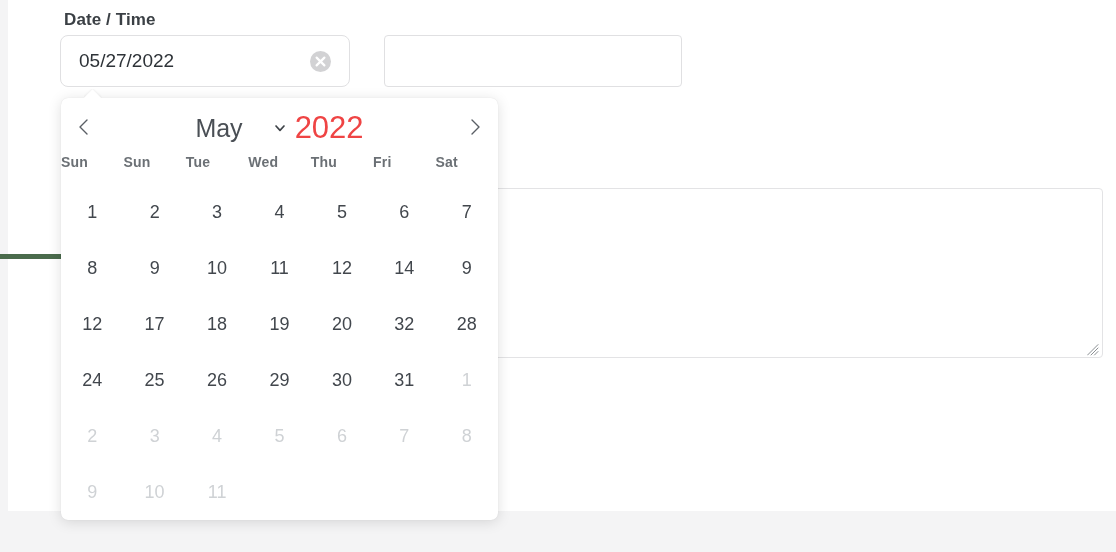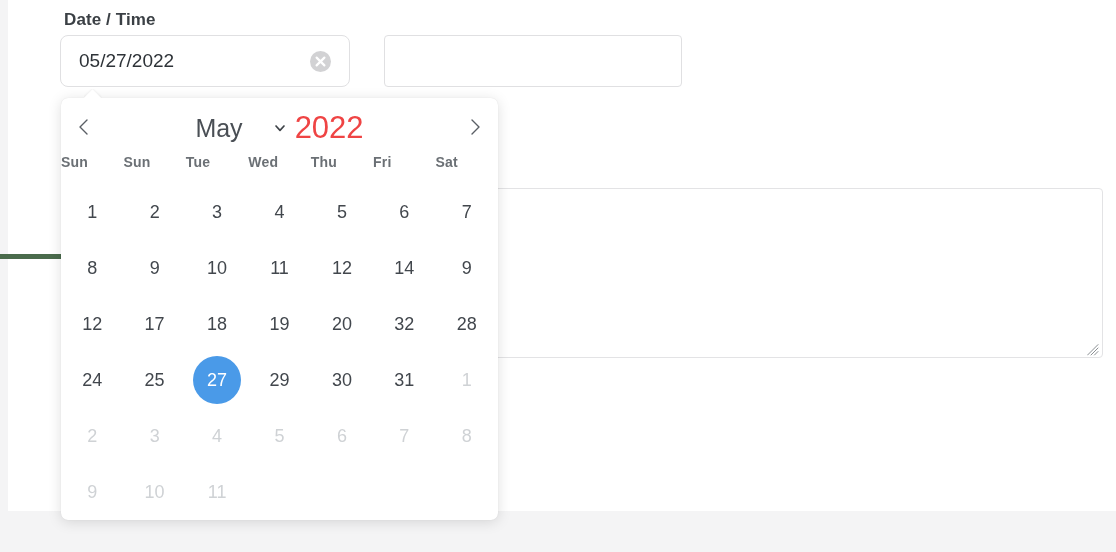--- a/index.html
+++ b/index.html
@@ -376,22 +376,22 @@
       </div>
       <div class="day-cell">
         <span>28</span>
       </div>
       <div class="day-cell">
         <span>24</span>
       </div>
       <div class="day-cell">
         <span>25</span>
       </div>
-      <div class="day-cell selected">
-        <span>27</span>
+      <div class="day-cell">
+        <span>26</span>
       </div>
       <div class="day-cell">
         <span>29</span>
       </div>
       <div class="day-cell">
         <span>30</span>
       </div>
       <div class="day-cell">
         <span>31</span>
       </div>

